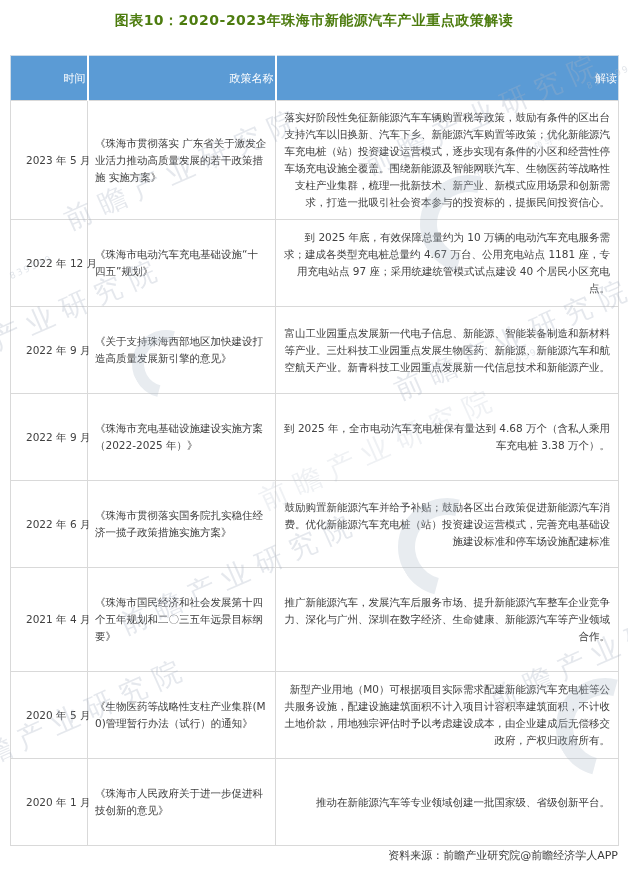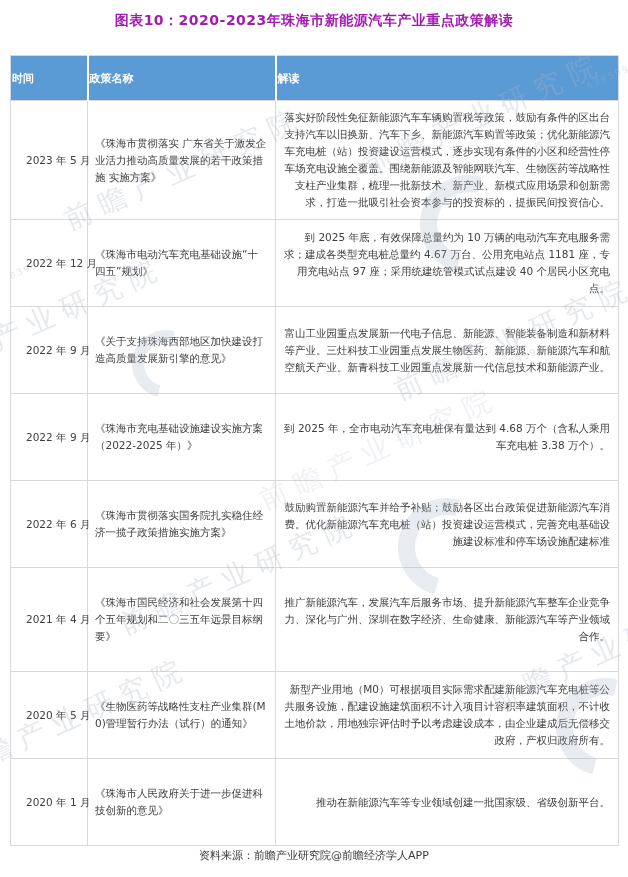--- a/index.html
+++ b/index.html
@@ -14,21 +14,21 @@
   }
   .page {
     position: relative;
     width: 628px;
     height: 877px;
   }
   .chart-title {
     text-align: center;
     font-size: 14px;
     font-weight: bold;
-    color: #a21caf;
+    color: #4d7c0f;
     padding-top: 12px;
     letter-spacing: 0.5px;
     position: relative;
     z-index: 2;
   }
   .policy-table {
     position: absolute;
     left: 10px;
     top: 55px;
     width: 608px;
@@ -36,26 +36,26 @@
     table-layout: fixed;
     z-index: 2;
   }
   .policy-table col.c-time   { width: 77px; }
   .policy-table col.c-name   { width: 188px; }
   .policy-table col.c-interp { width: 343px; }
   .policy-table thead th {
     background: #5b9bd5;
     color: #ffffff;
     font-size: 11px;
-    font-weight: bold;
+    font-weight: normal;
     height: 42px;
     border: 2px solid #ffffff;
     border-top: 1px solid #cfdce8;
     border-bottom: none;
-    text-align: left;
+    text-align: right;
     vertical-align: middle;
   }
   .policy-table thead th:first-child { border-left: 1px solid #cfdce8; }
   .policy-table thead th:last-child  { border-right: 1px solid #cfdce8; }
   .policy-table tbody td {
     border: 1px solid #d9d9d9;
     font-size: 10.5px;
     color: #404040;
     line-height: 17px;
     vertical-align: middle;
@@ -77,21 +77,21 @@
   }
   .footer {
     position: absolute;
     left: 10px;
     right: 10px;
     top: 848px;
     font-size: 11px;
     color: #3a3a3a;
     z-index: 2;
     display: flex;
-    justify-content: center;
+    justify-content: flex-end;
   }
   
   .wm-layer {
     position: absolute;
     inset: 0;
     z-index: 10;
     pointer-events: none;
     overflow: hidden;
   }
   .wm {

